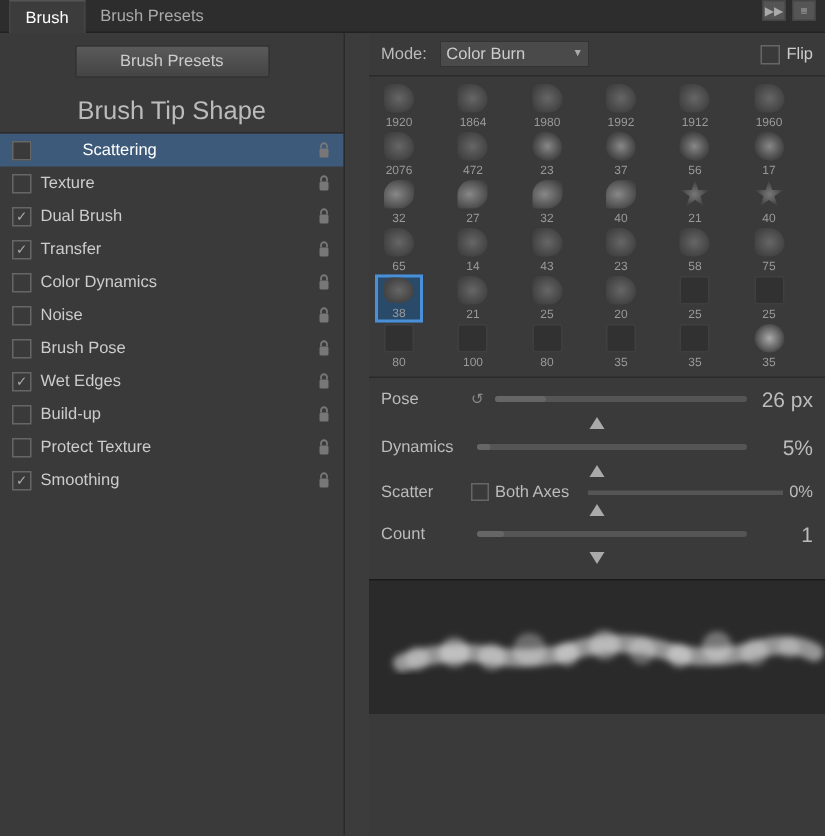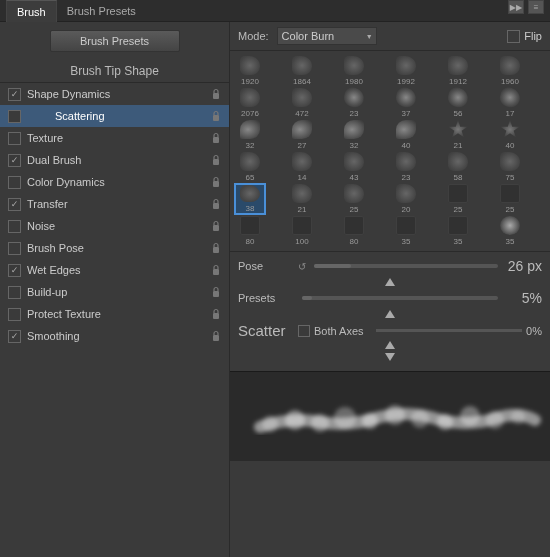--- a/index.html
+++ b/index.html
@@ -81,21 +81,21 @@
       cursor: pointer;
       font-size: 11px;
       border-radius: 2px;
       width: 130px;
       text-align: center;
     }
 
     .section-header {
       text-align: center;
       padding: 4px 0;
-      font-size: 12px;
+      font-size: 17px;
       color: #bbb;
       border-bottom: 1px solid #2a2a2a;
     }
 
     .option-list {
       flex: 1;
       overflow-y: auto;
     }
 
     .option-item {
@@ -144,20 +144,21 @@
       width: 10px;
       height: 12px;
     }
 
     
     .right-panel {
       flex: 1;
       background: #3a3a3a;
       display: flex;
       flex-direction: column;
+      margin-left: 16px;
     }
 
     
     .top-toolbar {
       display: flex;
       align-items: center;
       padding: 5px 8px;
       border-bottom: 1px solid #2a2a2a;
       gap: 8px;
     }
@@ -320,21 +321,21 @@
       border-bottom: none;
     }
 
     .scatter-row {
       display: flex;
       align-items: center;
       margin-bottom: 2px;
     }
     .scatter-label {
       width: 60px;
-      font-size: 15px;
+      font-size: 11px;
       color: #bbb;
     }
     .both-axes-cb {
       width: 12px;
       height: 12px;
       border: 1px solid #666;
       background: #3a3a3a;
       margin-right: 4px;
       flex-shrink: 0;
     }
@@ -402,30 +403,20 @@
 </div>
 
 <div class="main-container">
 
   <div class="left-panel">
     <button class="brush-presets-btn">Brush Presets</button>
 
     <div class="section-header">Brush Tip Shape</div>
 
     <div class="option-list" id="option-list">
-    <div class="option-item">
-          <div class="checkbox checked"></div>
-          <span>Shape Dynamics</span>
-          <div class="lock-icon">
-            <svg class="lock-svg" viewBox="0 0 10 12" fill="#777">
-    <rect x="2" y="5" width="6" height="6" rx="1"></rect>
-    <path d="M3 5V3.5a2 2 0 014 0V5" stroke="#777" stroke-width="1.2" fill="none"></path>
-  </svg>
-          </div>
-        </div>
         <div class="option-item active-item">
           <div class="checkbox"></div>
           <span>Scattering</span>
           <div class="lock-icon">
             <svg class="lock-svg" viewBox="0 0 10 12" fill="#777">
     <rect x="2" y="5" width="6" height="6" rx="1"></rect>
     <path d="M3 5V3.5a2 2 0 014 0V5" stroke="#777" stroke-width="1.2" fill="none"></path>
   </svg>
           </div>
         </div>
@@ -443,32 +434,32 @@
           <div class="checkbox checked"></div>
           <span>Dual Brush</span>
           <div class="lock-icon">
             <svg class="lock-svg" viewBox="0 0 10 12" fill="#777">
     <rect x="2" y="5" width="6" height="6" rx="1"></rect>
     <path d="M3 5V3.5a2 2 0 014 0V5" stroke="#777" stroke-width="1.2" fill="none"></path>
   </svg>
           </div>
         </div>
         <div class="option-item">
+          <div class="checkbox checked"></div>
+          <span>Transfer</span>
+          <div class="lock-icon">
+            <svg class="lock-svg" viewBox="0 0 10 12" fill="#777">
+    <rect x="2" y="5" width="6" height="6" rx="1"></rect>
+    <path d="M3 5V3.5a2 2 0 014 0V5" stroke="#777" stroke-width="1.2" fill="none"></path>
+  </svg>
+          </div>
+        </div>
+        <div class="option-item">
           <div class="checkbox"></div>
           <span>Color Dynamics</span>
-          <div class="lock-icon">
-            <svg class="lock-svg" viewBox="0 0 10 12" fill="#777">
-    <rect x="2" y="5" width="6" height="6" rx="1"></rect>
-    <path d="M3 5V3.5a2 2 0 014 0V5" stroke="#777" stroke-width="1.2" fill="none"></path>
-  </svg>
-          </div>
-        </div>
-        <div class="option-item">
-          <div class="checkbox checked"></div>
-          <span>Transfer</span>
           <div class="lock-icon">
             <svg class="lock-svg" viewBox="0 0 10 12" fill="#777">
     <rect x="2" y="5" width="6" height="6" rx="1"></rect>
     <path d="M3 5V3.5a2 2 0 014 0V5" stroke="#777" stroke-width="1.2" fill="none"></path>
   </svg>
           </div>
         </div>
         <div class="option-item">
           <div class="checkbox"></div>
           <span>Noise</span>
@@ -706,21 +697,21 @@
               <div class="slider-fill" style="width:20%"></div>
             </div>
         </div>
         <span class="control-value">26 px</span>
       </div>
       <div class="slider-thumb-row">
         <div class="thumb-triangle"></div>
       </div>
 
       <div class="control-row">
-        <span class="control-label">Presets</span>
+        <span class="control-label">Dynamics</span>
         <div class="slider-container">
           <div class="slider-track">
               <div class="slider-fill" style="width:5%"></div>
             </div>
         </div>
         <span class="control-value">5%</span>
       </div>
       <div class="slider-thumb-row">
         <div class="thumb-triangle"></div>
       </div>
@@ -729,20 +720,29 @@
         <span class="scatter-label">Scatter</span>
         <div class="both-axes-cb"></div>
         <span class="both-axes-label">Both Axes</span>
         <div style="flex:1; height:3px; background:#555; margin: 0 4px;"></div>
         <span class="scatter-value">0%</span>
       </div>
       <div class="slider-thumb-row">
         <div class="thumb-triangle"></div>
       </div>
 
+      <div class="control-row">
+        <span class="control-label">Count</span>
+        <div class="slider-container">
+          <div class="slider-track">
+              <div class="slider-fill" style="width:10%"></div>
+            </div>
+        </div>
+        <span class="control-value">1</span>
+      </div>
 
       <div class="slider-thumb-row" style="margin-top:2px;">
         <div class="thumb-triangle down"></div>
       </div>
 
     </div>
 
     <div class="bottom-preview">
       <svg viewBox="0 0 300 80" width="100%" height="80">
         <defs>

